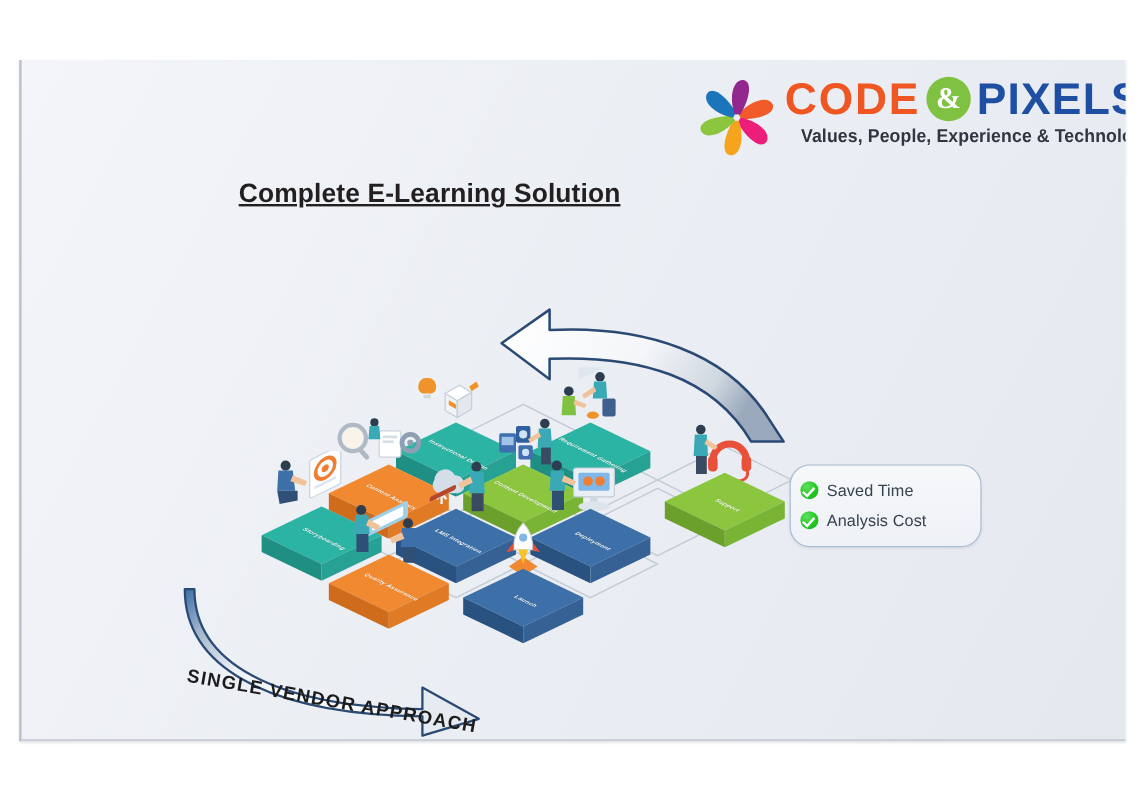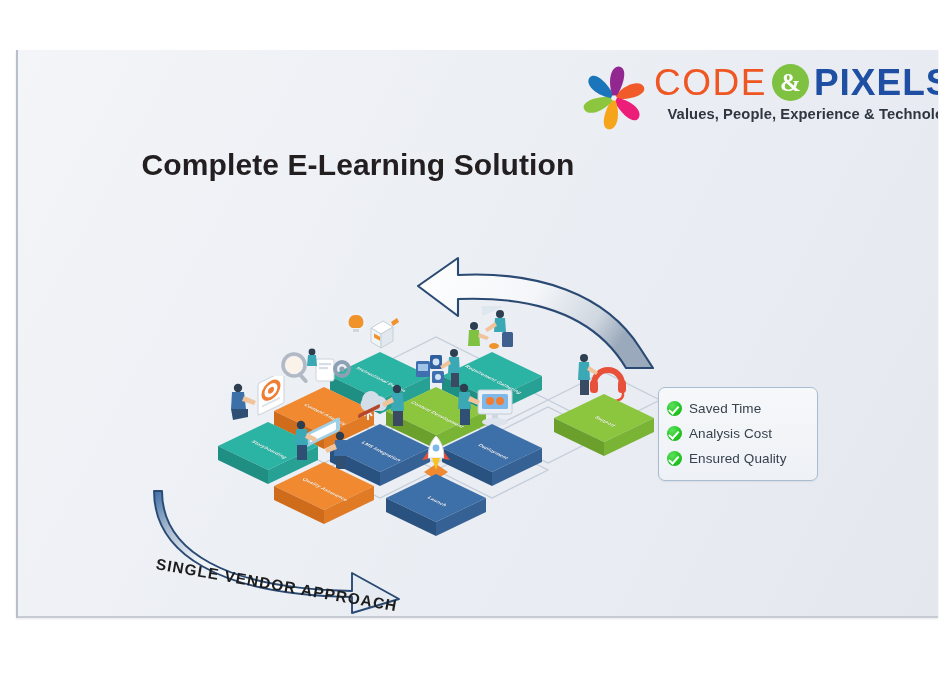--- a/index.html
+++ b/index.html
@@ -55,21 +55,21 @@
     width: 270px;
   }
   .brand-line {
     display: flex;
     align-items: center;
     height: 44px;
     white-space: nowrap;
   }
   .brand-code {
     font-size: 37px;
-    font-weight: normal;
+    font-weight: bold;
     letter-spacing: 1.5px;
     color: #ef5622;
     line-height: 1;
   }
   .brand-amp-wrap {
     width: 37px; height: 37px;
     border-radius: 50%;
     background: #7fc241;
     display: inline-flex;
     align-items: center;
@@ -103,24 +103,25 @@
     white-space: nowrap;
   }
 
   
   #page-title {
     position: absolute;
     left: 0;
     top: 98px;
     width: 680px;
     text-align: center;
-    font-size: 30px;
+    font-size: 22px;
     font-weight: bold;
     color: #231f20;
     letter-spacing: 0.1px;
+    text-decoration: underline;
   }
 
   
   #stage {
     position: absolute;
     left: 110px;
     top: 160px;
     width: 680px;
     height: 400px;
   }
@@ -186,21 +187,21 @@
 
   
   #benefits {
     position: absolute;
     left: 640px;
     top: 337px;
     width: 140px;
     padding: 8px 10px 9px 8px;
     background: linear-gradient(180deg,#f6f8fa 0%, #eef1f6 100%);
     border: 1px solid #a9bdd2;
-    border-radius: 7px;
+    border-radius: 17px;
     box-shadow: 0 1px 2px rgba(0,0,0,0.06);
   }
   .benefit {
     display: flex;
     align-items: center;
     gap: 7px;
     height: 25px;
   }
   .check {
     flex: 0 0 auto;
@@ -534,19 +535,15 @@
 
   <div id="benefits">
     <div class="benefit">
       <span class="check"></span>
       <span class="benefit-text">Saved Time</span>
     </div>
     <div class="benefit">
       <span class="check"></span>
       <span class="benefit-text">Analysis Cost</span>
     </div>
-    <div class="benefit">
-      <span class="check"></span>
-      <span class="benefit-text">Ensured Quality</span>
-    </div>
   </div>
 
 </div>
 
 </body></html>

